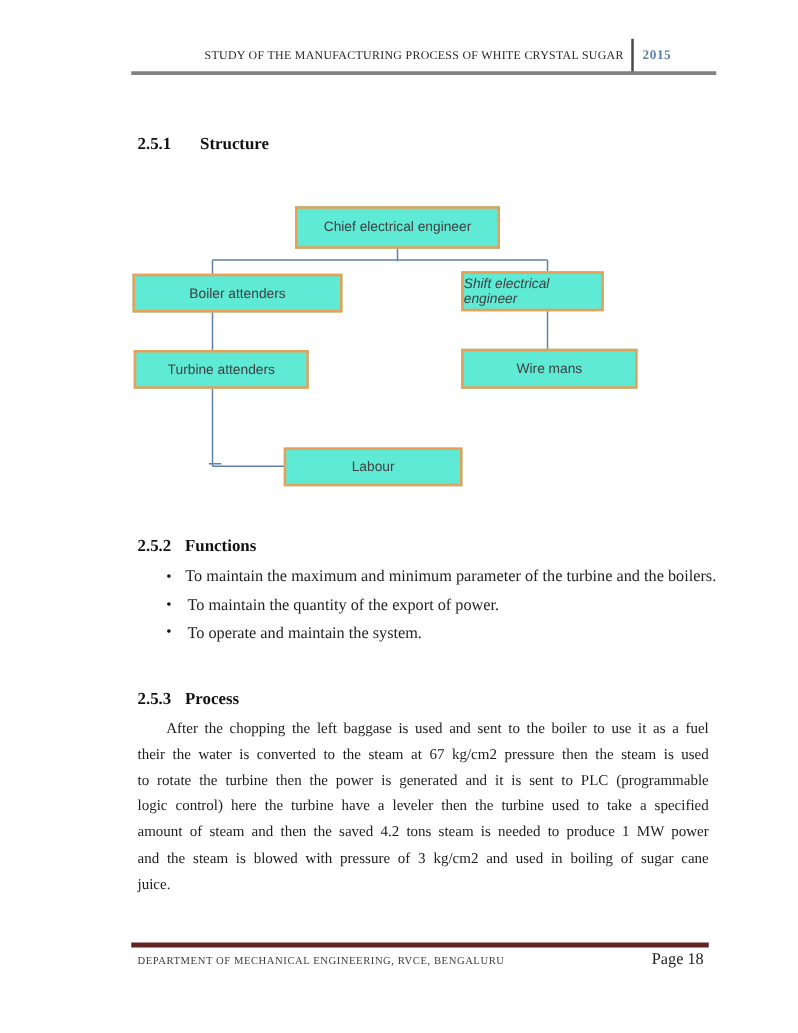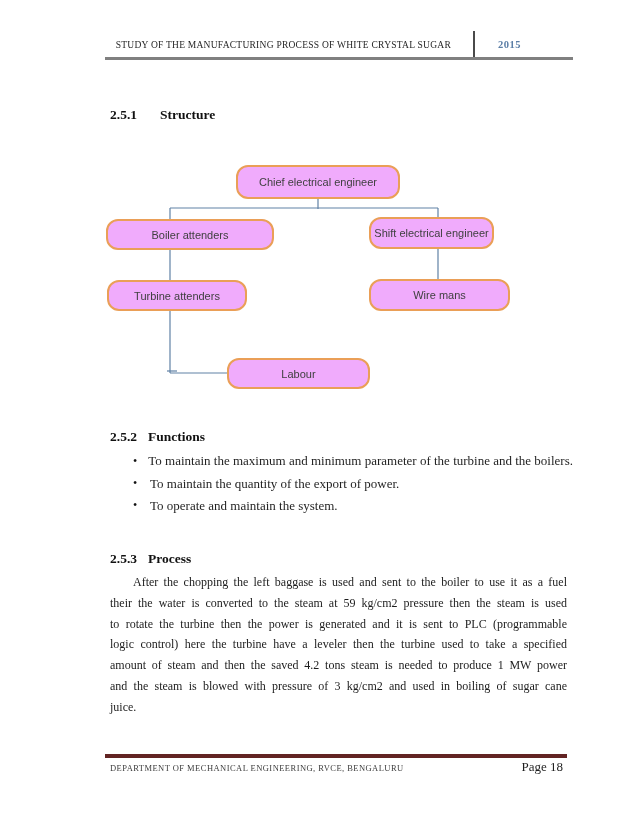--- a/index.html
+++ b/index.html
@@ -15,21 +15,20 @@
   }
 
   
   .header-row {
     position: absolute;
     left: 105px; top: 31px;
     width: 468px; height: 27px;
     display: flex;
     align-items: center;
     justify-content: flex-end;
-    gap: 16px;
   }
   .header-title {
     font-size: 9.5px;
     letter-spacing: 0.25px;
     color: #262626;
     white-space: nowrap;
     margin-right: 6px;
   }
   .header-bar {
     width: 2px;
@@ -73,34 +72,34 @@
     position: absolute;
     left: 0; top: 0;
     width: 638px; height: 826px;
     pointer-events: none;
     z-index: 1;
   }
   .cline { stroke: var(--connector, #6081a5); stroke-width: 1.2; fill: none; }
   .chart-box {
     position: absolute;
     z-index: 2;
-    background: #f0abfc;
+    background: #5eead4;
     border: 2px solid var(--box-border, #ea9f57);
-    border-radius: 12px;
+    border-radius: 0;
     display: flex;
     align-items: center;
     justify-content: center;
     font-family: "Liberation Sans", sans-serif;
     font-size: 11px;
     color: #404040;
     box-sizing: border-box;
   }
   .box-chief   { left: 236px; top: 165px; width: 164px; height: 34px; }
   .box-boiler  { left: 106px; top: 219px; width: 168px; height: 31px; }
-  .box-shift   { left: 369px; top: 217px; width: 125px; height: 32px; }
+  .box-shift   { left: 369px; top: 217px; width: 114px; height: 32px; font-style: italic; }
   .box-turbine { left: 107px; top: 280px; width: 140px; height: 31px; }
   .box-wire    { left: 369px; top: 279px; width: 141px; height: 32px; }
   .box-labour  { left: 227px; top: 358px; width: 143px; height: 31px; }
 
   
   .bullet-list {
     position: absolute;
     left: 133px; top: 450px;
     width: 440px;
     font-size: 13px;
@@ -226,21 +225,21 @@
     </div>
   </div>
 
   <div class="sec-heading h-process">
     <span class="sec-num">2.5.3</span>
     <span class="sec-title">Process</span>
   </div>
 
   <div class="process-par">
     <div class="pline first">After the chopping the left baggase is used and sent to the boiler to use it as a fuel</div>
-    <div class="pline">their the water is converted to the steam at 59 kg/cm2 pressure then the steam is used</div>
+    <div class="pline">their the water is converted to the steam at 67 kg/cm2 pressure then the steam is used</div>
     <div class="pline">to rotate the turbine then the power is generated and it is sent to PLC (programmable</div>
     <div class="pline">logic control) here the turbine have a leveler then the turbine used to take a specified</div>
     <div class="pline">amount of steam and then the saved 4.2 tons steam is needed to produce 1 MW power</div>
     <div class="pline">and the steam is blowed with pressure of 3 kg/cm2 and used in boiling of sugar cane</div>
     <div class="pline last">juice.</div>
   </div>
 
   <div class="footer-rule"></div>
   <div class="footer-row">
     <span class="footer-dept">DEPARTMENT OF MECHANICAL ENGINEERING, RVCE, BENGALURU</span>

